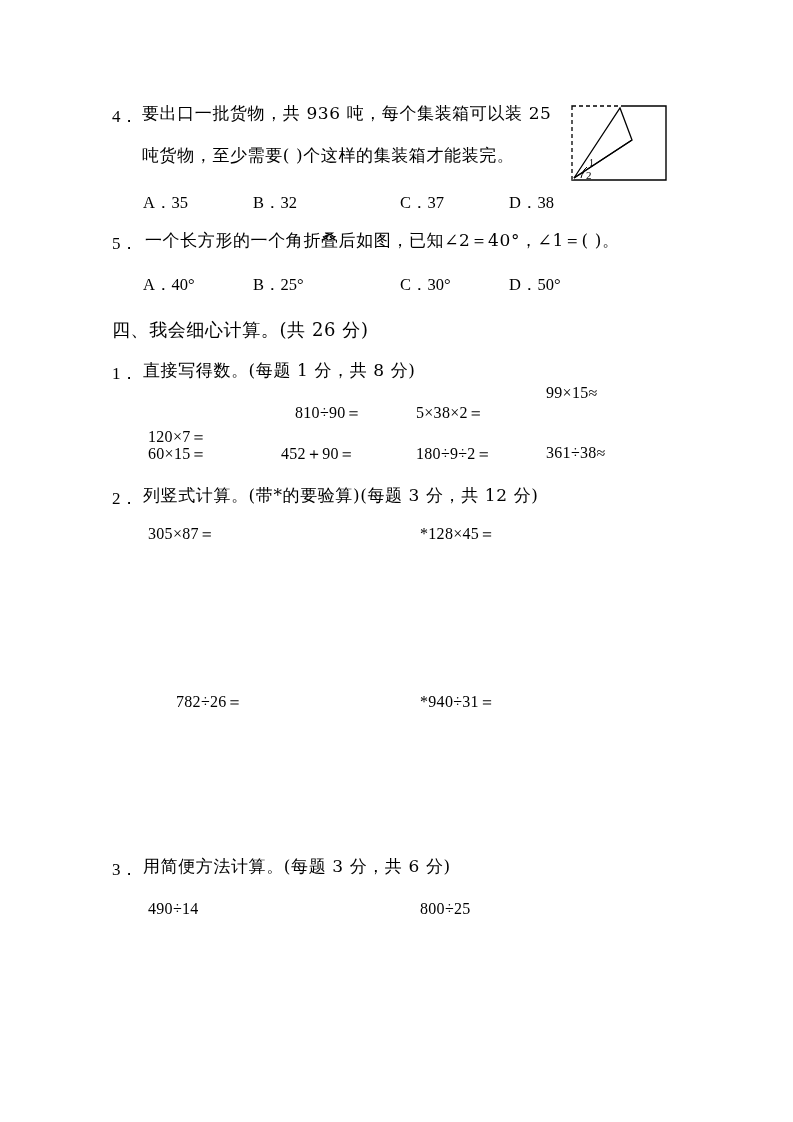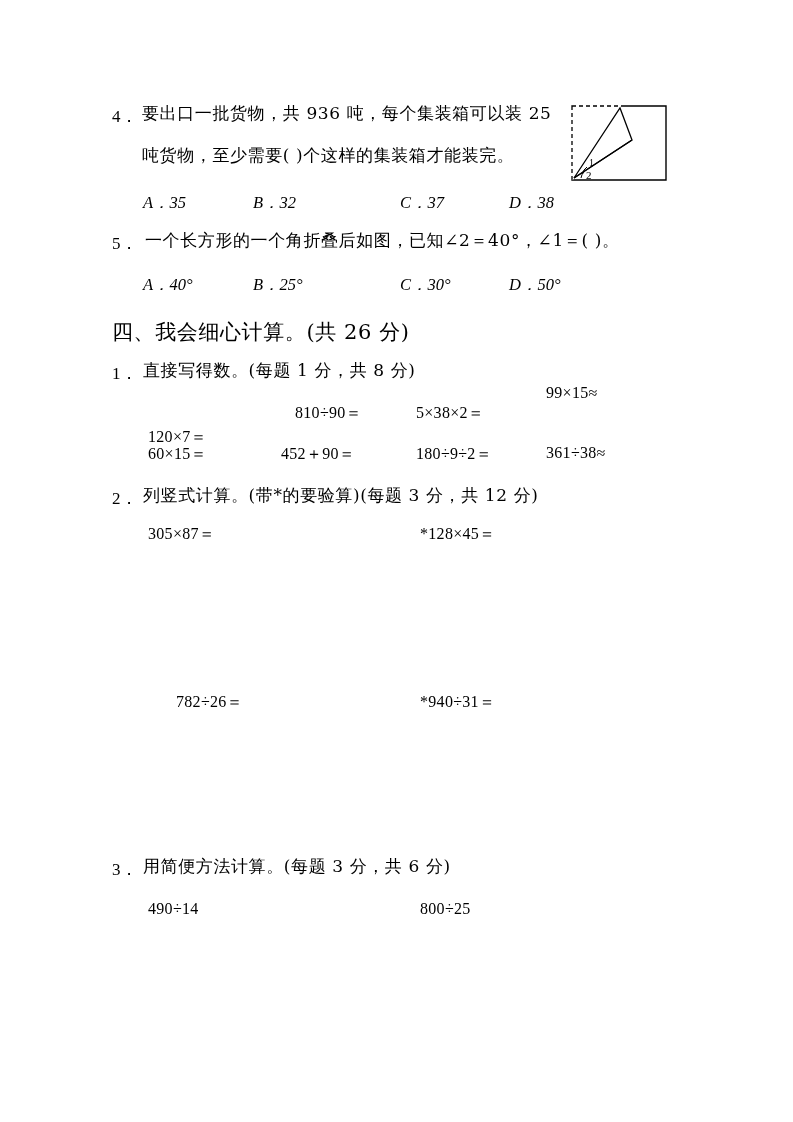--- a/index.html
+++ b/index.html
@@ -43,41 +43,40 @@
     font-size: 17px;
     font-family: "Liberation Serif", "DejaVu Serif", serif;
   }
 
   
   .opt {
     position: absolute;
     font-size: 16.5px;
     white-space: nowrap;
     font-family: "Liberation Serif", "DejaVu Serif", serif;
-    font-style: italic;
   }
 
   
   .expr {
     position: absolute;
     font-size: 16px;
     white-space: nowrap;
     font-family: "Liberation Serif", "DejaVu Serif", serif;
     letter-spacing: 0.3px;
   }
 
   
   .figure-box {
     position: absolute;
   }
   .figure-box svg { display: block; }
 
   .section-head {
     position: absolute;
-    font-size: 21px;
+    font-size: 18px;
     white-space: nowrap;
   }
 </style>
 </head>
 <body>
 
 <div class="page">
 
   <div class="qnum" style="left:112px; top:105px;">4．</div>
 

